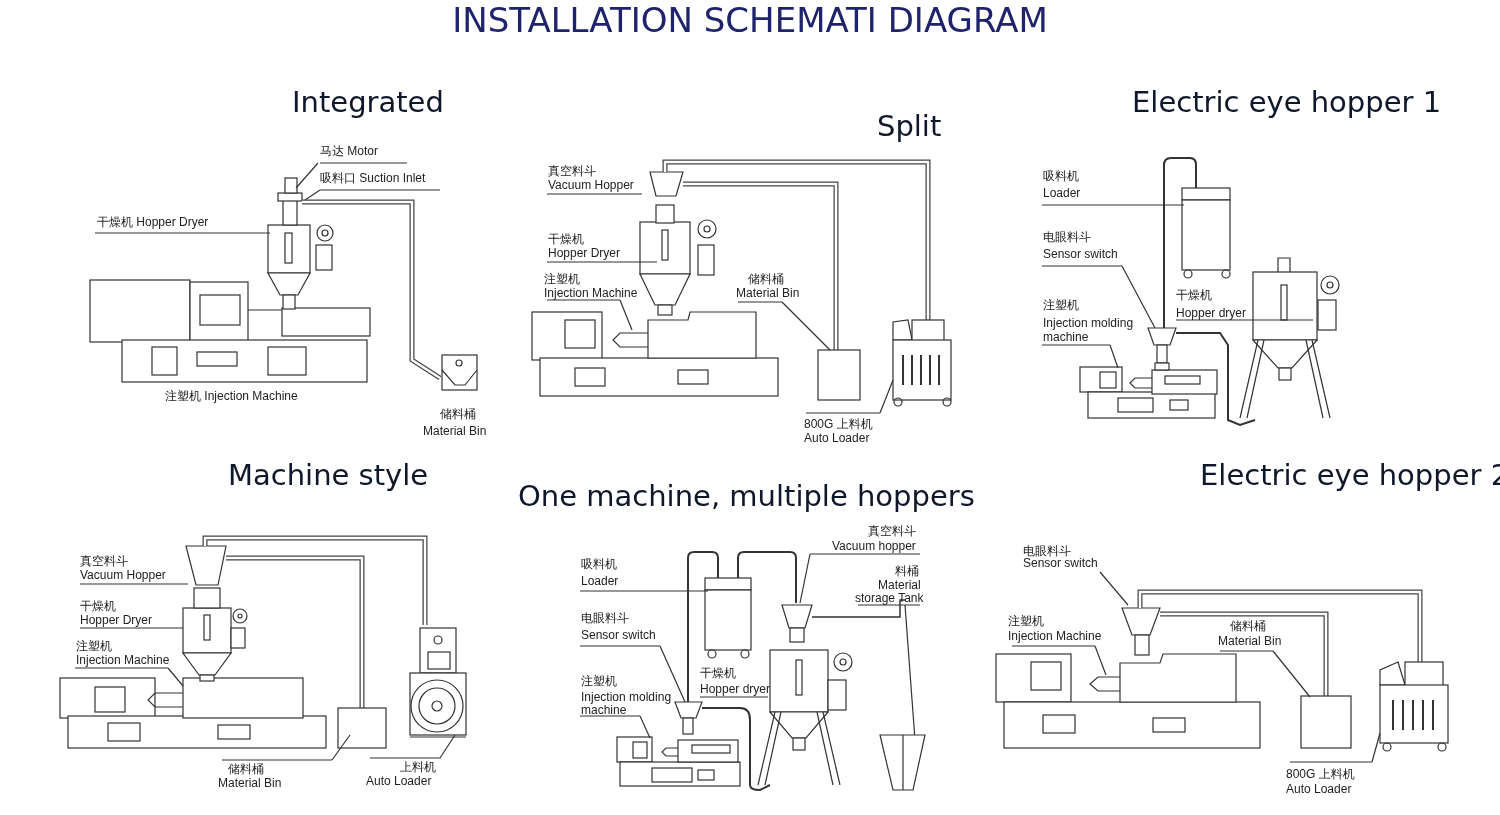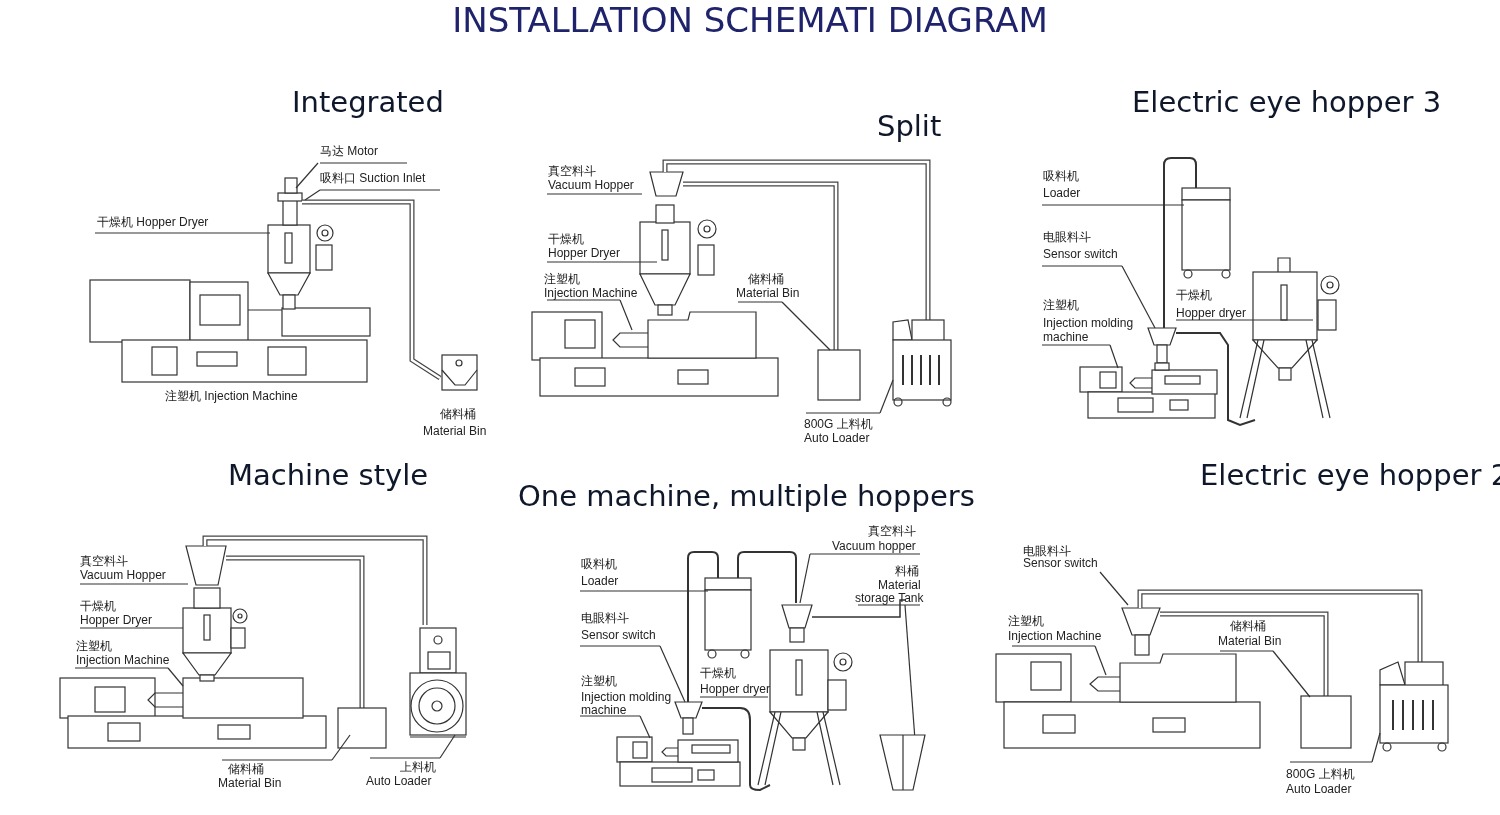--- a/index.html
+++ b/index.html
@@ -13,21 +13,21 @@
   .pipe { stroke:#444; stroke-width:5; fill:none; }
   .pipei { stroke:#fff; stroke-width:2.5; fill:none; }
 </style>
 </head>
 <body>
 
 <div class="title">INSTALLATION SCHEMATI DIAGRAM</div>
 
 <div class="heading" style="left:292px;top:84px;">Integrated</div>
 <div class="heading" style="left:877px;top:84px;margin-top:24px;">Split</div>
-<div class="heading" style="left:1132px;top:84px;">Electric eye hopper 3</div>
+<div class="heading" style="left:1132px;top:84px;">Electric eye hopper 1</div>
 <div class="heading" style="left:228px;top:457px;">Machine style</div>
 <div class="heading" style="left:502px;top:478px;margin-left:16px;">One machine, multiple hoppers</div>
 <div class="heading" style="left:1200px;top:457px;">Electric eye hopper 2</div>
 
 <svg class="panel" style="left:0;top:0" width="1500" height="815">
   <g>
     <rect class="lf" x="90" y="280" width="100" height="62"></rect>
     <rect class="lf" x="190" y="282" width="58" height="60"></rect>
     <rect class="ln" x="200" y="295" width="40" height="30"></rect>
     <rect class="lf" x="122" y="340" width="245" height="42"></rect>

